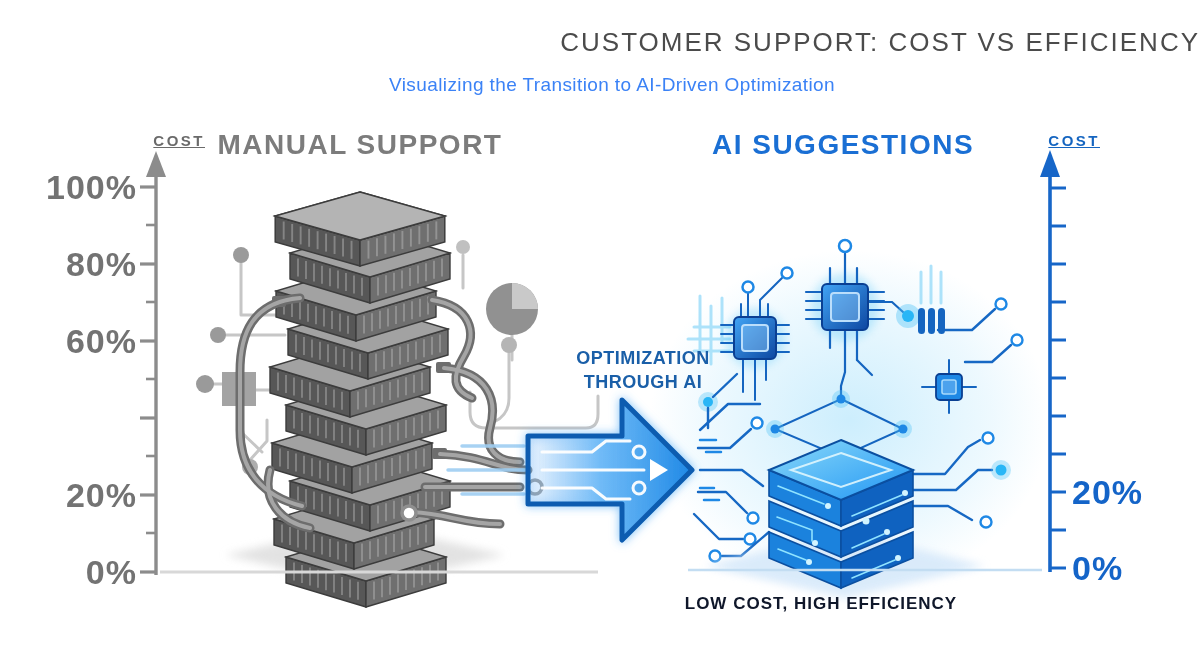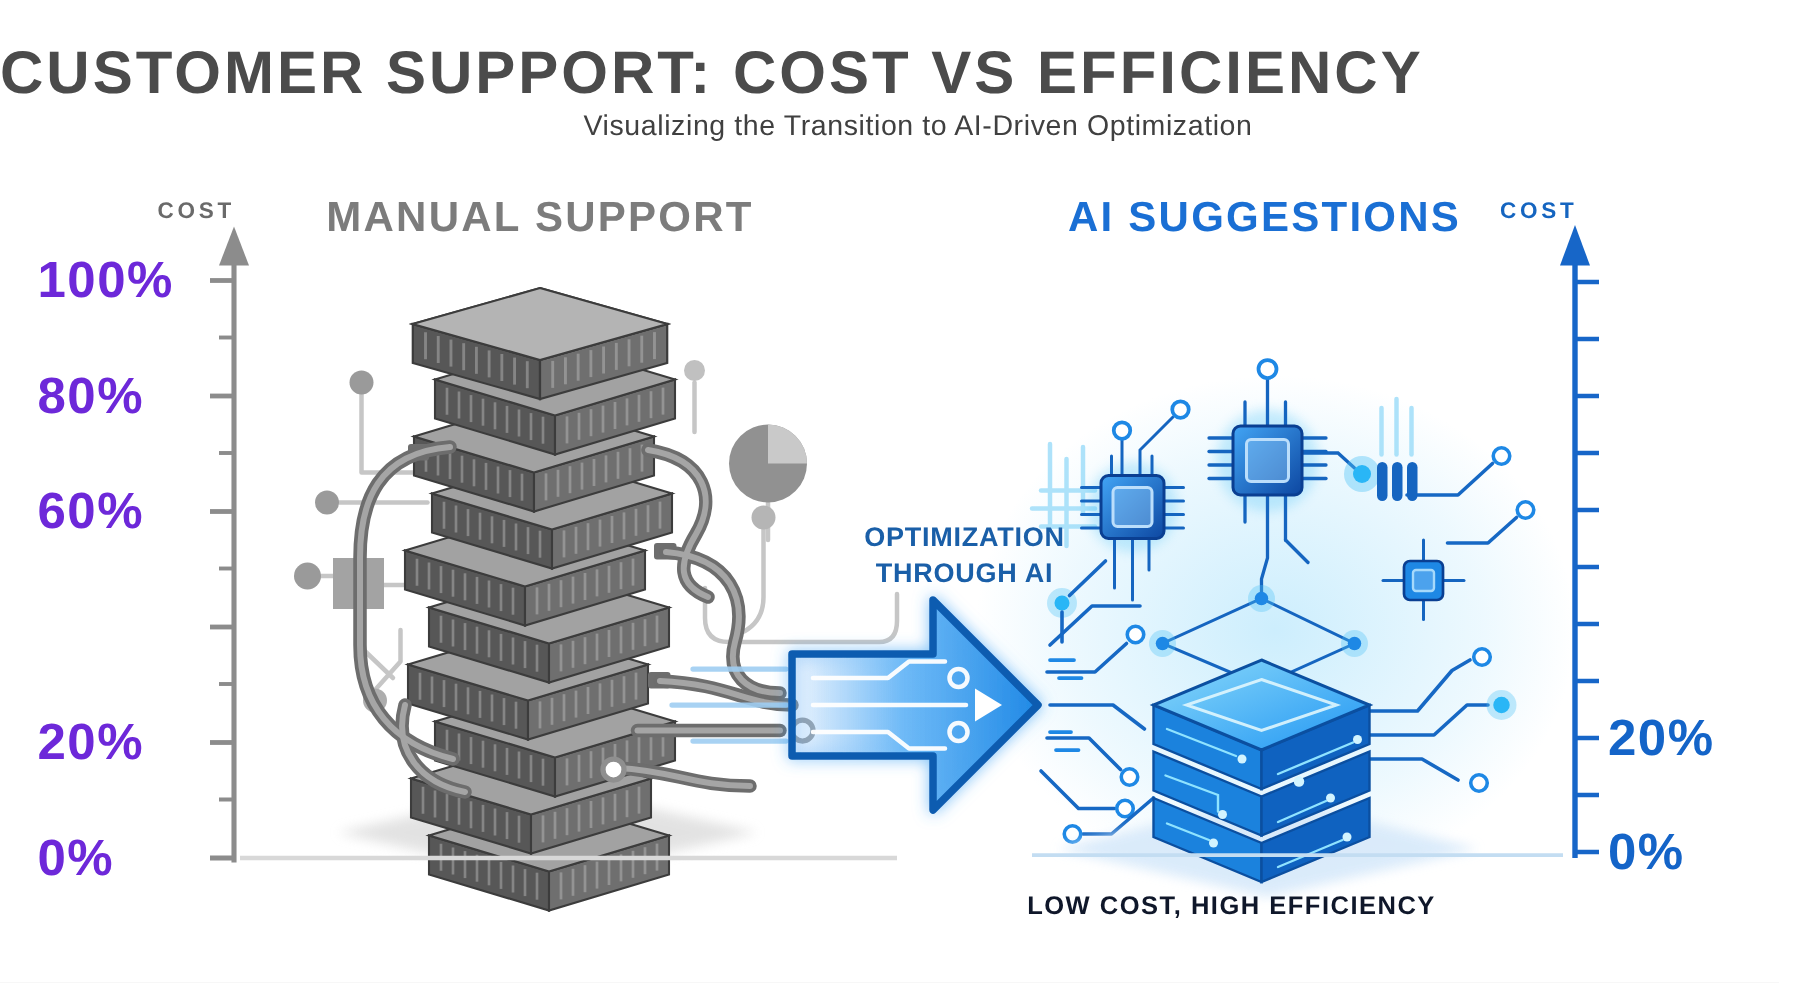--- a/index.html
+++ b/index.html
@@ -3,35 +3,35 @@
 <meta charset="utf-8">
 <style>
   * { margin:0; padding:0; box-sizing:border-box; }
   body { background:#e9e9e9; font-family:"Liberation Sans", sans-serif; }
   #canvas {
     position:relative; width:1200px; height:655px; background:#ffffff;
     overflow:hidden; margin:0 auto;
   }
   .abs { position:absolute; }
   .title {
-    top:27px; left:0; width:100%; text-align:left;
-    font-size:40px; font-weight:700; letter-spacing:2px; color:#4b4b4b;
+    top:27px; left:0; width:100%; text-align:right;
+    font-size:26px; font-weight:400; letter-spacing:2px; color:#4b4b4b;
   }
   .subtitle {
     top:74px; left:0; width:100%; text-align:center;
-    font-size:19px; font-weight:400; letter-spacing:0.4px; color:#404040;padding-left:24px;
+    font-size:19px; font-weight:400; letter-spacing:0.4px; color:#3b82f6;padding-left:24px;
   }
   .heading { font-size:28px; font-weight:bold; letter-spacing:1.5px; text-align:center; }
   .heading.gray { top:129px; left:200px; width:320px; color:#7c7c7c; }
   .heading.blue { top:129px; left:683px; width:320px; color:#1a6fd4; }
-  .cost-label { font-size:15px; font-weight:bold; letter-spacing:2.5px; text-align:left; width:100px; top:132px; }
+  .cost-label { font-size:15px; font-weight:bold; letter-spacing:2.5px; text-align:right; width:100px; top:132px;text-decoration:underline; }
   .cost-label.gray { left:105px; color:#6a6a6a; }
   .cost-label.blue { left:1000px; color:#1565c0; }
   .tick { font-size:34px; font-weight:bold; letter-spacing:1px; line-height:38px; }
-  .tick.gray { left:25px; width:112px; color:#6d28d9; }
+  .tick.gray { left:25px; width:112px; text-align:right; color:#737373; }
   .tick.blue { left:1072px; width:120px; text-align:left; color:#1464c8; }
   .caption { font-size:17px; font-weight:bold; letter-spacing:1px; text-align:center; width:400px; top:594px; }
   .caption.gray { left:165px; color:#8a8a8a; }
   .caption.blue { left:621px; color:#0f172a; }
   .center-label {
     top:346px; left:510px; width:180px; text-align:center;
     font-size:18px; font-weight:bold; line-height:24px; color:#1a5fa8; letter-spacing:0.5px;margin-left:43px;
   }
   svg.bg { position:absolute; top:0; left:0; }
 </style>

